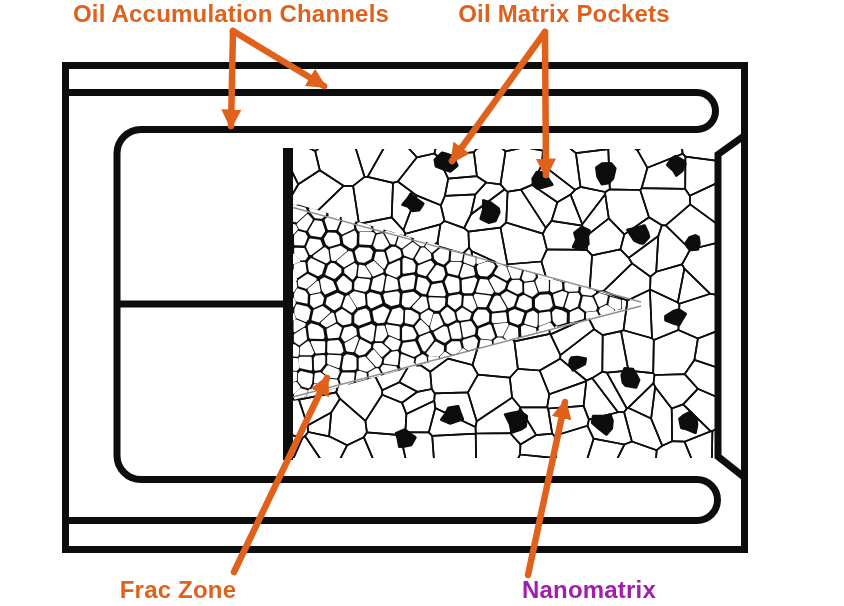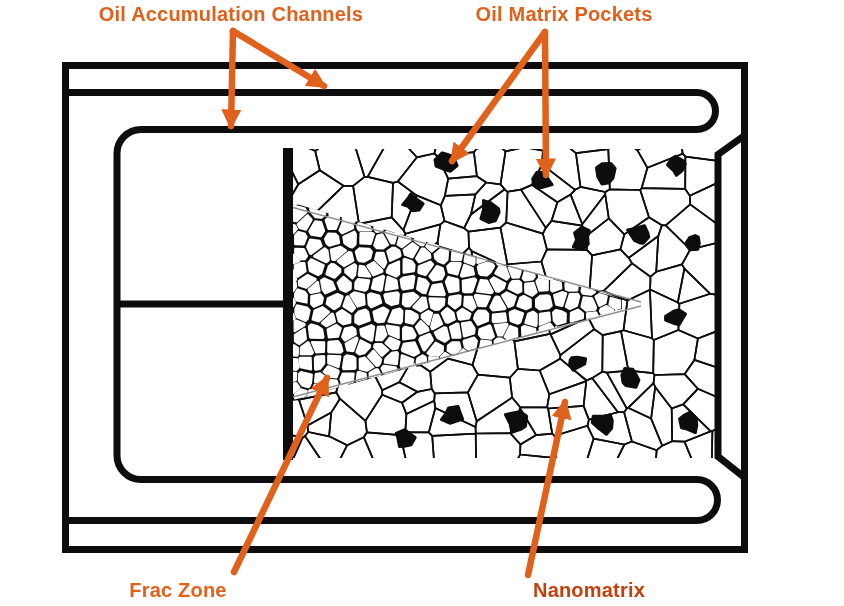--- a/index.html
+++ b/index.html
@@ -1,20 +1,20 @@
 <!DOCTYPE html>
 <html><head>
 <meta charset="utf-8">
 <style>
   html,body{margin:0;padding:0;background:#ffffff;}
   .stage{position:relative;width:844px;height:606px;background:#ffffff;overflow:hidden;
          font-family:"Liberation Sans", sans-serif;}
   .stage svg{position:absolute;left:0;top:0;}
   .lbl{position:absolute;transform:translateX(-50%);white-space:nowrap;
-       font-weight:800;font-size:20px;line-height:22px;letter-spacing:.2px;}
+       font-weight:800;font-size:24px;line-height:22px;letter-spacing:.2px;}
   #lbl-oac{left:231px;top:3px;}
   #lbl-omp{left:564px;top:3px;}
   #lbl-frac{left:178px;top:579px;}
   #lbl-nano{left:589px;top:579px;}
 </style>
 </head>
 <body>
 
 <div class="stage">
   <svg id="scene" width="844" height="606" viewBox="0 0 844 606">
@@ -423,14 +423,14 @@
         <path d="M545 32L452 161" marker-end="url(#ah)"></path>
         <path d="M545 32L546 175" marker-end="url(#ah)"></path>
         <path d="M234 572L327 378" marker-end="url(#ah)"></path>
         <path d="M528 575L565 402" marker-end="url(#ah)"></path>
       </g>
     </svg>
 
   <div class="lbl" id="lbl-oac" style="color: rgb(224, 97, 28);">Oil Accumulation Channels</div>
   <div class="lbl" id="lbl-frac" style="color: rgb(224, 97, 28);">Frac Zone</div>
   <div class="lbl" id="lbl-omp" style="color: rgb(224, 97, 28);">Oil Matrix Pockets</div>
-  <div class="lbl" id="lbl-nano" style="color: #c2410c;">Nanomatrix</div>
+  <div class="lbl" id="lbl-nano" style="color: #a21caf;">Nanomatrix</div>
 </div>
 
 </body></html>

